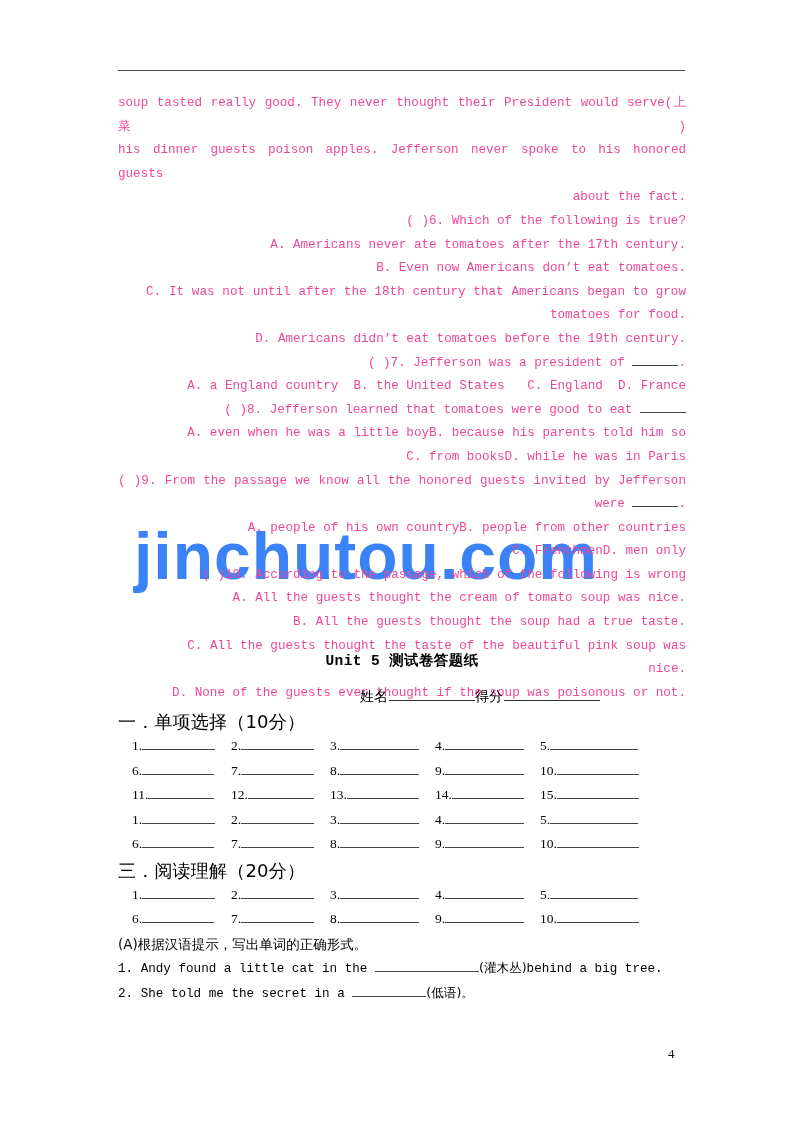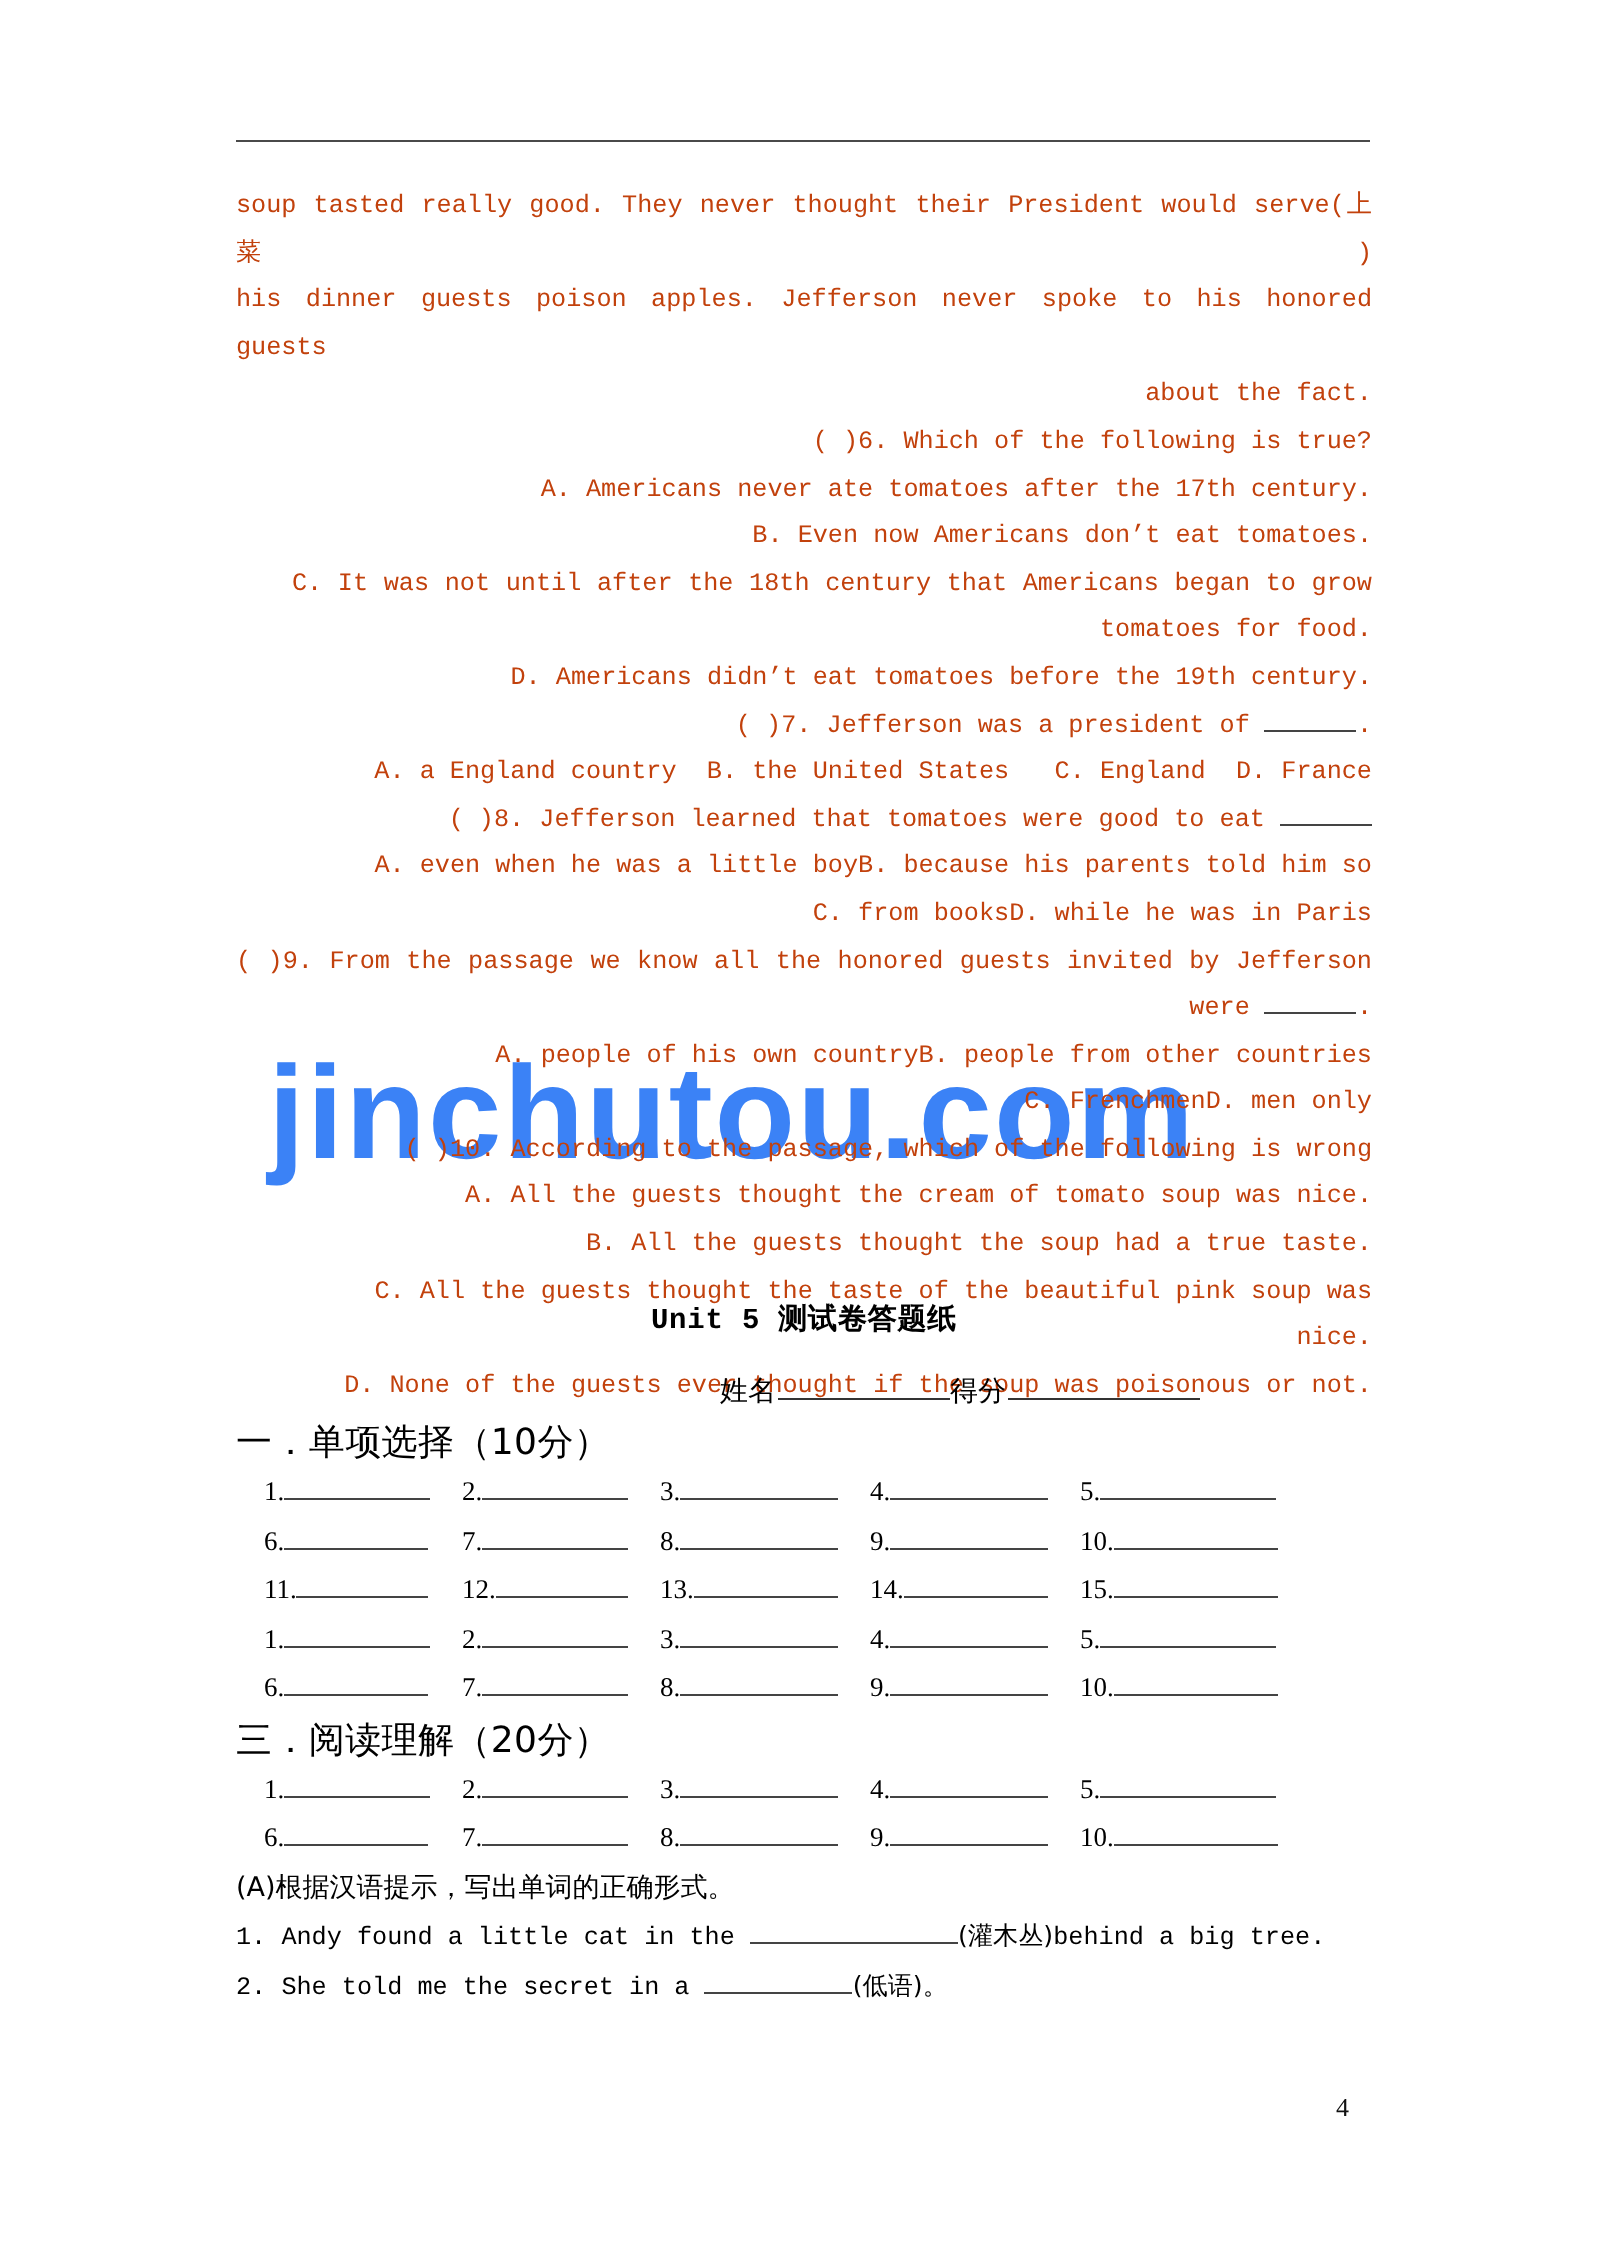--- a/index.html
+++ b/index.html
@@ -58,21 +58,21 @@
     left: 118px;
     top: 92px;
     width: 568px;
     z-index: 2;
   }
 
   .mono {
     font-family: "Liberation Mono", "DejaVu Sans Mono", monospace;
     font-size: 12.6px;
     line-height: 23.6px;
-    color: #c2410c;
+    color: #ec4899;
   }
 
   .just {
     text-align: justify;
     text-align-last: justify;
   }
   .plain { text-align: right; }
   .indent-2 { padding-left: 28px; }
 
   .blank-s {

